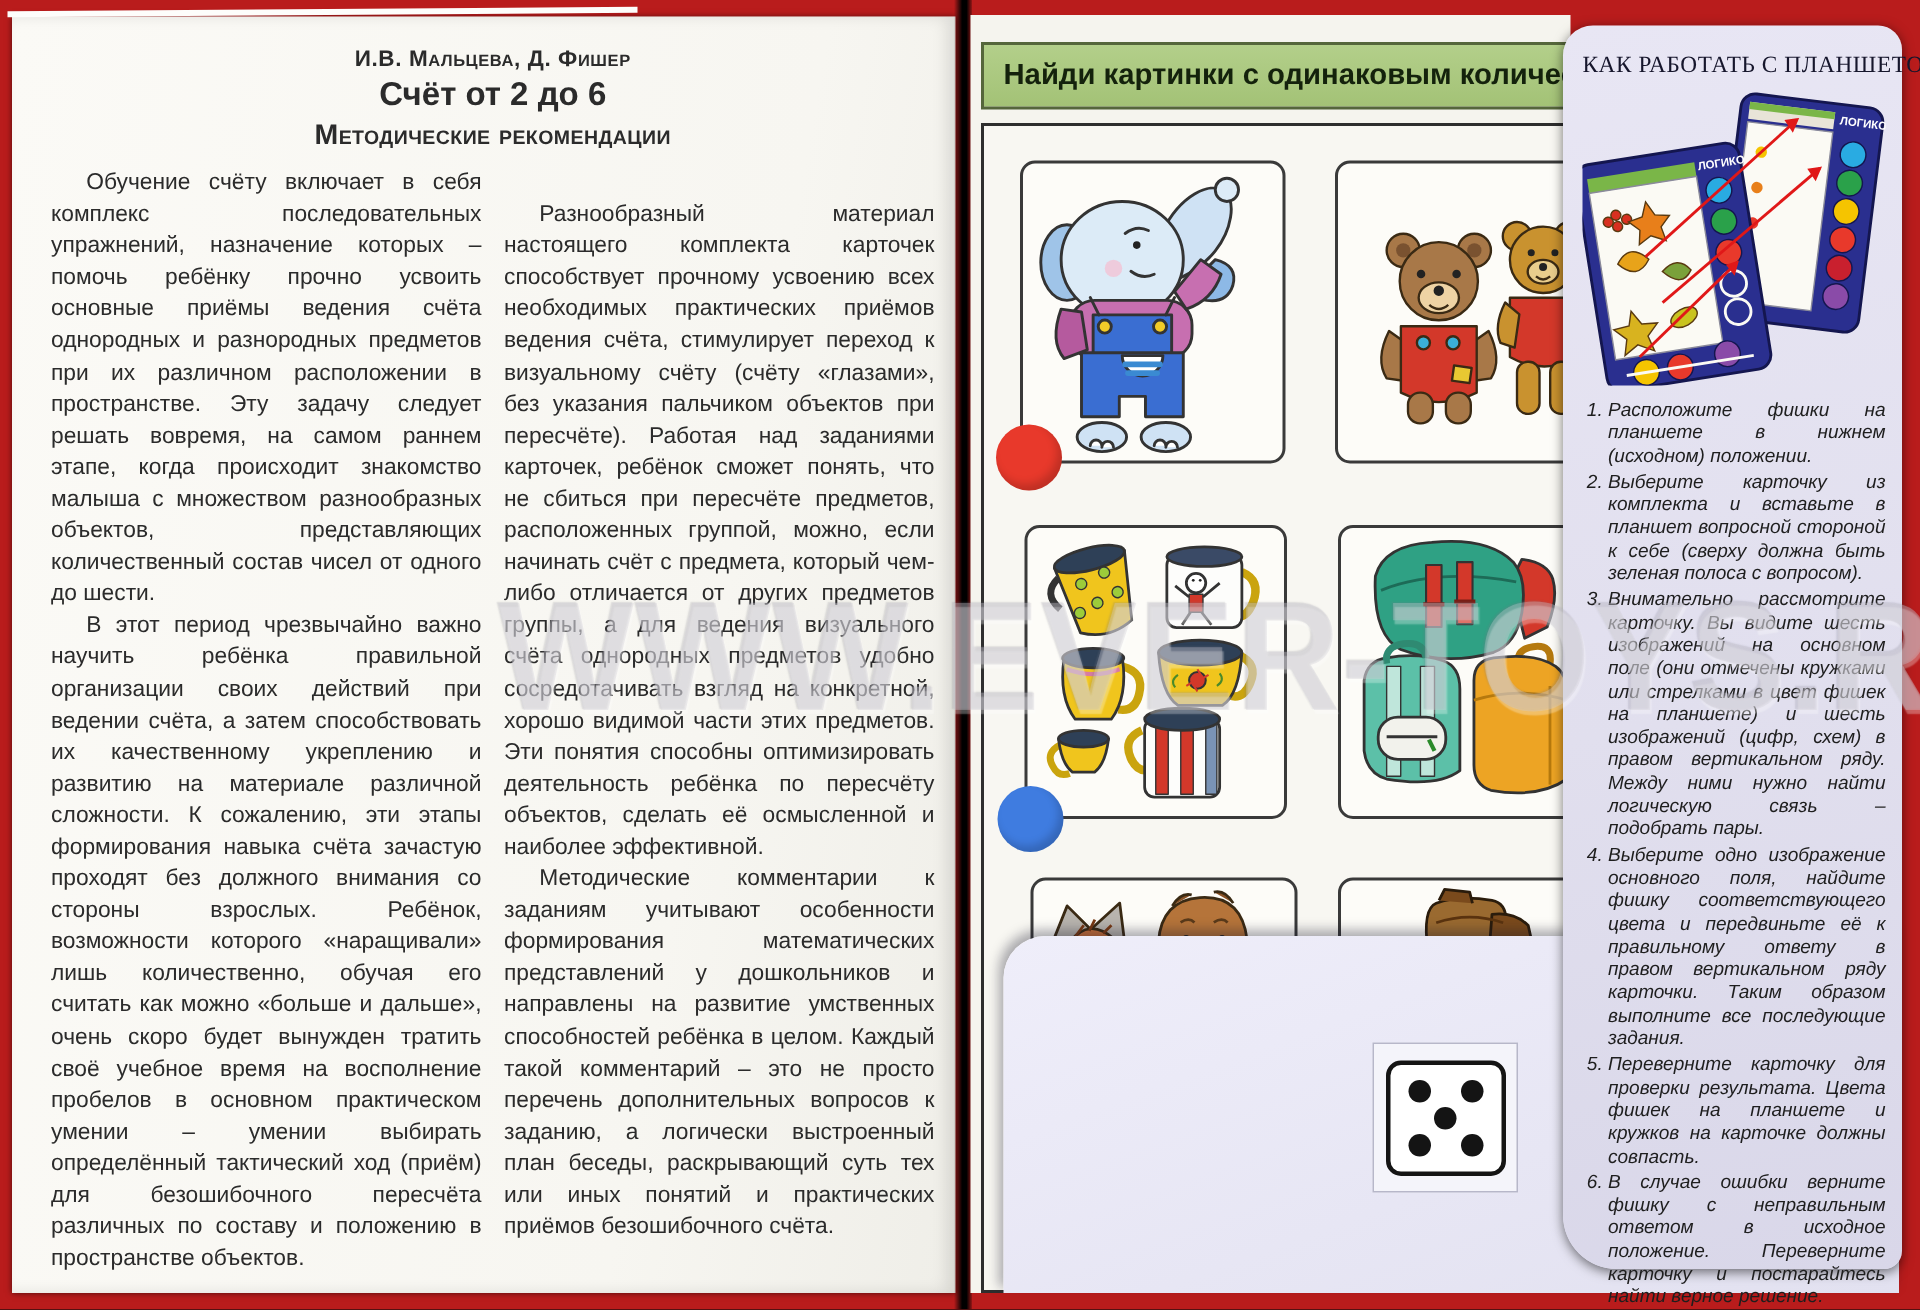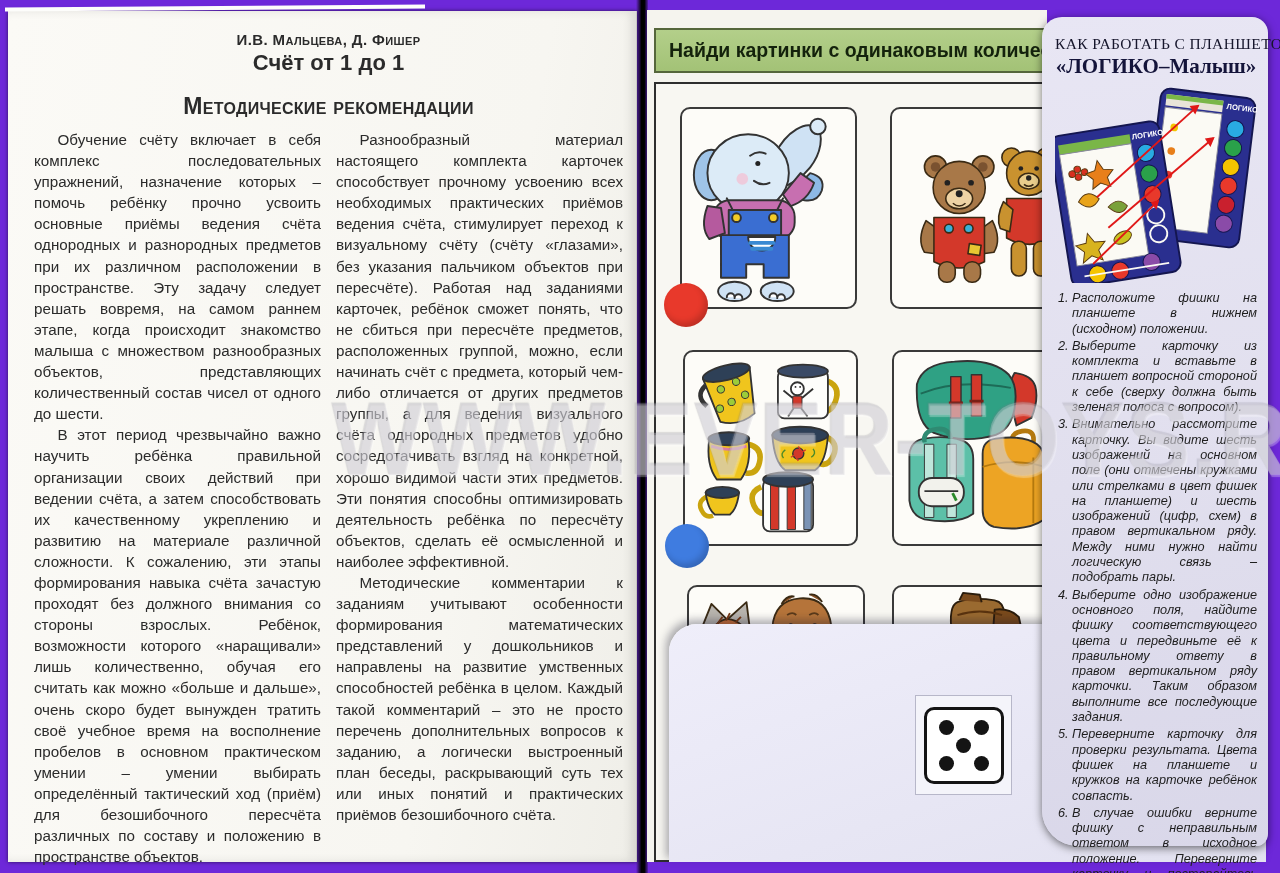--- a/index.html
+++ b/index.html
@@ -1,32 +1,32 @@
 <!DOCTYPE html>
 <html lang="ru"><head>
 <meta charset="utf-8">
 <style>
   html,body{margin:0;padding:0;background:#0b0b0b;}
-  .stage{position:relative;width:1280px;height:873px;background:#6d28d9;overflow:hidden;
+  .stage{position:relative;width:1280px;height:873px;background:#b91c1c;overflow:hidden;
          font-family:"Liberation Sans",sans-serif;color:#2b2b2b;}
 
   
   .page-left{position:absolute;left:8px;top:11px;width:629px;height:851px;
     background:linear-gradient(100deg,#fbfaf6 0%,#f7f6f1 70%,#efeee8 100%);
     box-shadow:inset -6px 0 10px rgba(0,0,0,.10), 0 0 4px rgba(0,0,0,.6);
     padding:20px 14px 0 26px;box-sizing:border-box;z-index:1;}
   .page-left::before{content:"";position:absolute;left:-3px;top:-5px;width:420px;height:4px;
     background:#fdfdfb;transform:rotate(-.4deg);}
   .lp-header{text-align:center;}
   .lp-authors{font-size:15px;font-variant:small-caps;letter-spacing:.4px;font-weight:600;}
   .lp-title{font-size:22px;font-weight:bold;margin-top:2px;}
   .lp-subtitle{font-size:16px;margin-top:2px;}
   .h-caps{font-variant:small-caps;font-weight:600;text-align:center;}
-  .h-method{font-size:23px;margin-top:17px;letter-spacing:.3px;}
-  .cols{display:flex;gap:15px;margin-top:9px;}
+  .h-method{font-size:19px;margin-top:4px;letter-spacing:.3px;}
+  .cols{display:flex;gap:15px;margin-top:9px;align-items:center;}
   .col{flex:1;min-width:0;}
   .para{margin:0;text-align:justify;font-size:15.2px;line-height:21.1px;text-indent:1.55em;}
 
   
   .spine{position:absolute;left:636px;top:0;width:12px;height:873px;
     background:linear-gradient(90deg,rgba(0,0,0,.0),#000 45%,#000 70%,rgba(0,0,0,.2));z-index:2;}
 
   
   .page-card{position:absolute;left:647px;top:10px;width:400px;height:852px;
     background:#f5f4ee;z-index:2;}
@@ -87,21 +87,21 @@
     transform:scaleY(1.08);}
 </style>
 </head>
 <body>
 
 <div class="stage">
 
   <div class="page-left">
     <div class="lp-header">
       <div class="lp-authors">И.В. Мальцева, Д. Фишер</div>
-      <div class="lp-title">Счёт от 1 до 1</div>
+      <div class="lp-title">Счёт от 2 до 6</div>
       <div class="h-caps h-method">Методические рекомендации</div>
     </div>
     <div class="cols">
       <div class="col">
         <p class="para">Обучение счёту включает в себя комплекс последовательных упражнений, назначение которых – помочь ребёнку прочно усвоить основные приёмы ведения счёта однородных и разнородных предметов при их различном расположении в пространстве. Эту задачу следует решать вовремя, на самом раннем этапе, когда происходит знакомство малыша с множеством разнообразных объектов, представляющих количественный состав чисел от одного до шести.</p>
         <p class="para">В этот период чрезвычайно важно научить ребёнка правильной организации своих действий при ведении счёта, а затем способствовать их качественному укреплению и развитию на материале различной сложности. К сожалению, эти этапы формирования навыка счёта зачастую проходят без должного внимания со стороны взрослых. Ребёнок, возможности которого «наращивали» лишь количественно, обучая его считать как можно «больше и дальше», очень скоро будет вынужден тратить своё учебное время на восполнение пробелов в основном практическом умении – умении выбирать определённый тактический ход (приём) для безошибочного пересчёта различных по составу и положению в пространстве объектов.</p>
       </div>
       <div class="col">
         <p class="para">Разнообразный материал настоящего комплекта карточек способствует прочному усвоению всех необходимых практических приёмов ведения счёта, стимулирует переход к визуальному счёту (счёту «глазами», без указания пальчиком объектов при пересчёте). Работая над заданиями карточек, ребёнок сможет понять, что не сбиться при пересчёте предметов, расположенных группой, можно, если начинать счёт с предмета, который чем-либо отличается от других предметов группы, а для ведения визуального счёта однородных предметов удобно сосредотачивать взгляд на конкретной, хорошо видимой части этих предметов. Эти понятия способны оптимизировать деятельность ребёнка по пересчёту объектов, сделать её осмысленной и наиболее эффективной.</p>
         <p class="para">Методические комментарии к заданиям учитывают особенности формирования математических представлений у дошкольников и направлены на развитие умственных способностей ребёнка в целом. Каждый такой комментарий – это не просто перечень дополнительных вопросов к заданию, а логически выстроенный план беседы, раскрывающий суть тех или иных понятий и практических приёмов безошибочного счёта.</p>
@@ -293,21 +293,20 @@
         <div class="pip pip2"></div>
         <div class="pip pip3"></div>
         <div class="pip pip4"></div>
         <div class="pip pip5"></div>
       </div>
     </div>
   </div>
 
   <div class="panel">
     <div class="p-title1">КАК РАБОТАТЬ С ПЛАНШЕТОМ</div>
-    <div class="p-title2">«ЛОГИКО–Малыш»</div>
 
     <svg class="tablets" viewBox="0 0 212 210">
 
       <g transform="rotate(7 150 90)">
         <rect x="102" y="10" width="100" height="158" rx="10" fill="#2a2f8f" stroke="#14164f" stroke-width="2"></rect>
         <rect x="108" y="16" width="60" height="12" fill="#e8e4d8"></rect>
         <rect x="108" y="16" width="60" height="5" fill="#7ab648"></rect>
         <rect x="108" y="30" width="60" height="126" fill="#fbfaf4" stroke="#8a8a9a" stroke-width="1"></rect>
         <text x="172" y="24" font-size="8" font-weight="bold" fill="#ffffff" font-family="Liberation Sans, sans-serif">ЛОГИКО</text>
         <circle cx="184" cy="44" r="9" fill="#29abe2" stroke="#14164f"></circle>
@@ -356,20 +355,20 @@
         <path d="M166,58 l-7,1 l4,6 Z" fill="#e01818"></path>
         <path d="M108,124 l-6,2 l4,5 Z" fill="#e01818"></path>
       </g>
     </svg>
 
     <ol class="steps">
       <li>Расположите фишки на планшете в нижнем (исходном) положении.</li>
       <li>Выберите карточку из комплекта и вставьте в планшет вопросной стороной к себе (сверху должна быть зеленая полоса с вопросом).</li>
       <li>Внимательно рассмотрите карточку. Вы видите шесть изображений на основном поле (они отмечены кружками или стрелками в цвет фишек на планшете) и шесть изображений (цифр, схем) в правом вертикальном ряду. Между ними нужно найти логическую связь – подобрать пары.</li>
       <li>Выберите одно изображение основного поля, найдите фишку соответствующего цвета и передвиньте её к правильному ответу в правом вертикальном ряду карточки. Таким образом выполните все последующие задания.</li>
-      <li>Переверните карточку для проверки результата. Цвета фишек на планшете и кружков на карточке ребёнок совпасть.</li>
+      <li>Переверните карточку для проверки результата. Цвета фишек на планшете и кружков на карточке должны совпасть.</li>
       <li>В случае ошибки верните фишку с неправильным ответом в исходное положение. Переверните карточку и постарайтесь найти верное решение.</li>
       <li>Обязательно обращайтесь к методическим рекомендациям комплекта и используйте дополнительные вопросы и задания к карточкам!</li>
     </ol>
   </div>
 
   <div class="watermark">WWW.EVER-TOYS.RU</div>
 </div>
 
 </body></html>

